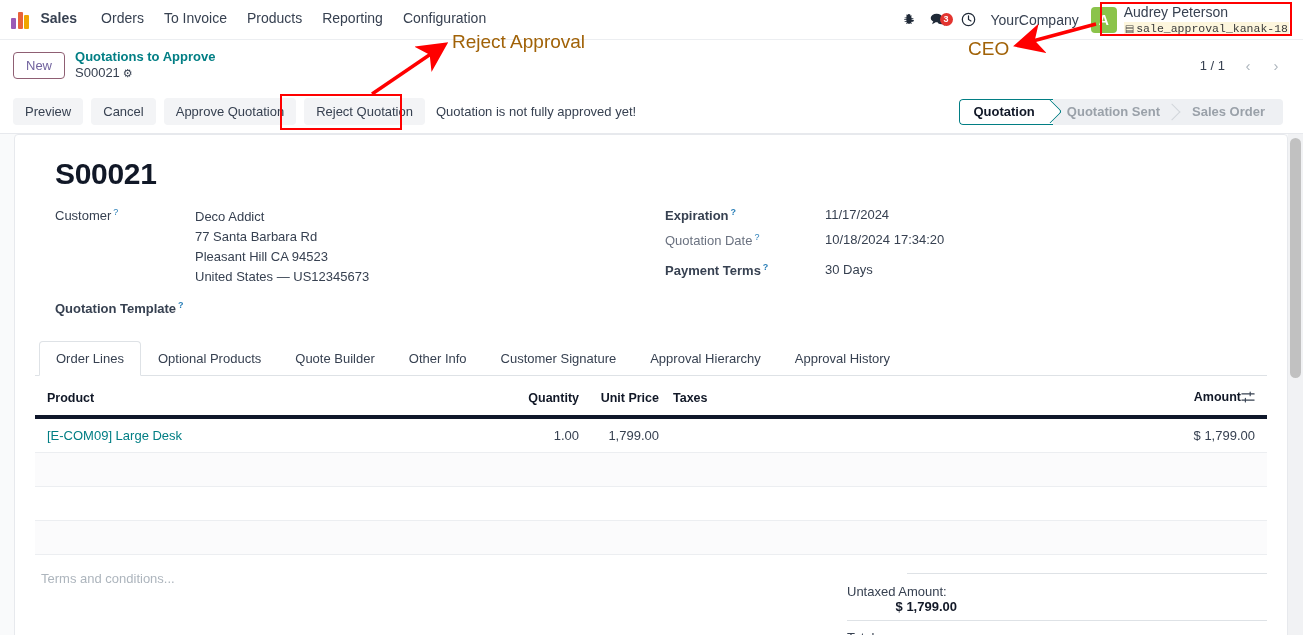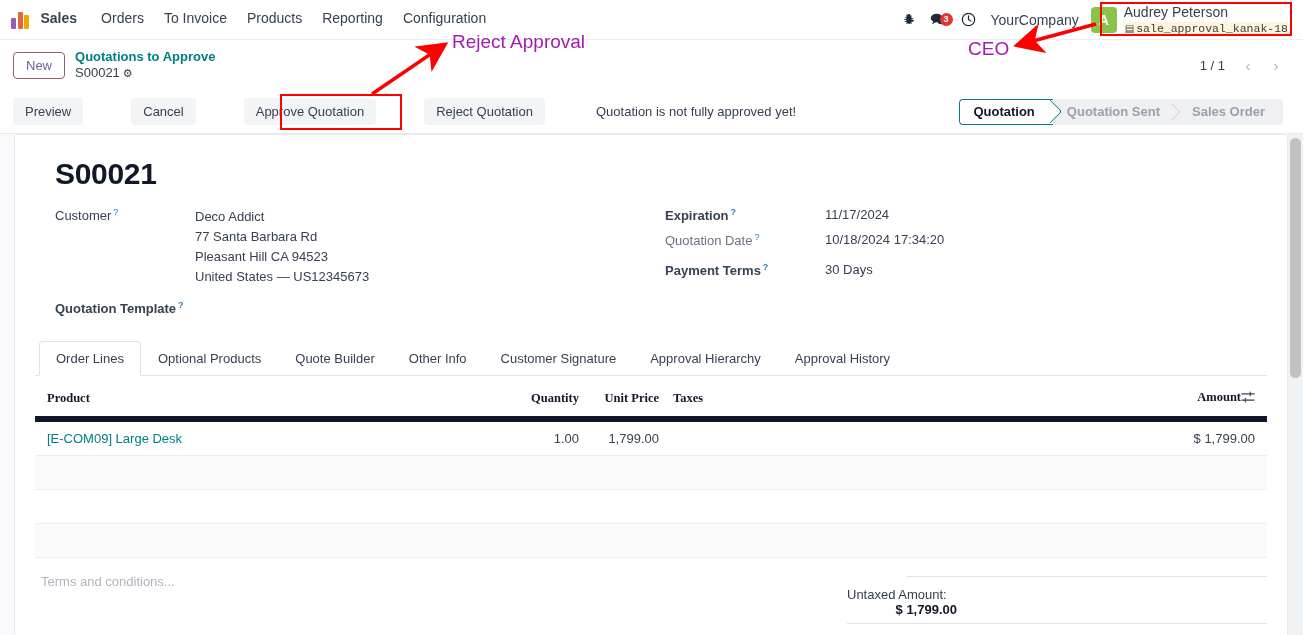--- a/index.html
+++ b/index.html
@@ -87,21 +87,20 @@
     width: 26px; height: 26px; border: none; background: transparent;
     color: #adb5bd; font-size: 15px; cursor: pointer; border-radius: 3px;
     display: flex; align-items: center; justify-content: center;
   }
 
   
   .cp-actions {
     position: absolute; top: 90px; left: 0; width: 1303px; height: 44px;
     background: #ffffff; display: flex; align-items: center;
     border-bottom: 1px solid #e7e9ed;
-    gap: 40px;
   }
   .btn-action {
     margin-left: 8px; background: #f3f4f6; border: 1px solid transparent;
     color: #374151; border-radius: 4px; padding: 5px 11px; font-size: 13px;
     cursor: pointer; white-space: nowrap;
   }
   .btn-action:first-child { margin-left: 13px; }
   .warn-text { margin-left: 11px; font-size: 13px; color: #374151; }
 
   
@@ -168,21 +167,21 @@
   }
   .tab.active {
     background: #fff; border: 1px solid #dee2e6; border-bottom-color: #fff;
     border-radius: 4px 4px 0 0;
   }
 
   
   table.lines { width: 100%; border-collapse: collapse; margin-top: 8px; }
   table.lines th {
     font-size: 12.5px; font-weight: bold; color: #111827; text-align: left;
-    padding: 6px 6px 8px 6px; border-bottom: 6px solid #0f172a; white-space: nowrap; font-family: Liberation Serif, serif;
+    padding: 6px 6px 8px 6px; border-bottom: 4px solid #0f172a; white-space: nowrap;
   }
   table.lines th.num, table.lines td.num { text-align: right; }
   table.lines td {
     font-size: 13px; color: #374151; padding: 9px 6px; border-bottom: 1px solid #eceef1;
   }
   table.lines td.prod a { color: #017e84; text-decoration: none; cursor: pointer; }
   tr.empty-row td { height: 34px; border-bottom: 1px solid #eceef1; }
   tr.empty-row.alt td { background: #fbfbfc; }
   .opt-col-ico { float: right; cursor: pointer; color: #374151; }
 
@@ -204,21 +203,21 @@
     position: absolute; right: 0; top: 134px; width: 15px; height: 501px; background: #f1f2f4;
   }
   .scroll-thumb {
     position: absolute; right: 2px; top: 138px; width: 11px; height: 240px;
     background: #c1c1c1; border-radius: 6px;
   }
 
   
   .anno-layer { position: absolute; inset: 0; pointer-events: none; }
   .anno-text {
-    position: absolute; color: #a21caf; font-size: 19px;
+    position: absolute; color: #a16207; font-size: 19px;
     font-family: "Liberation Sans", sans-serif; white-space: nowrap;
   }
   .anno-reject { left: 452px; top: 31px; }
   .anno-ceo { left: 968px; top: 38px; }
 </style>
 </head>
 <body>
 
 <div id="app">
 

